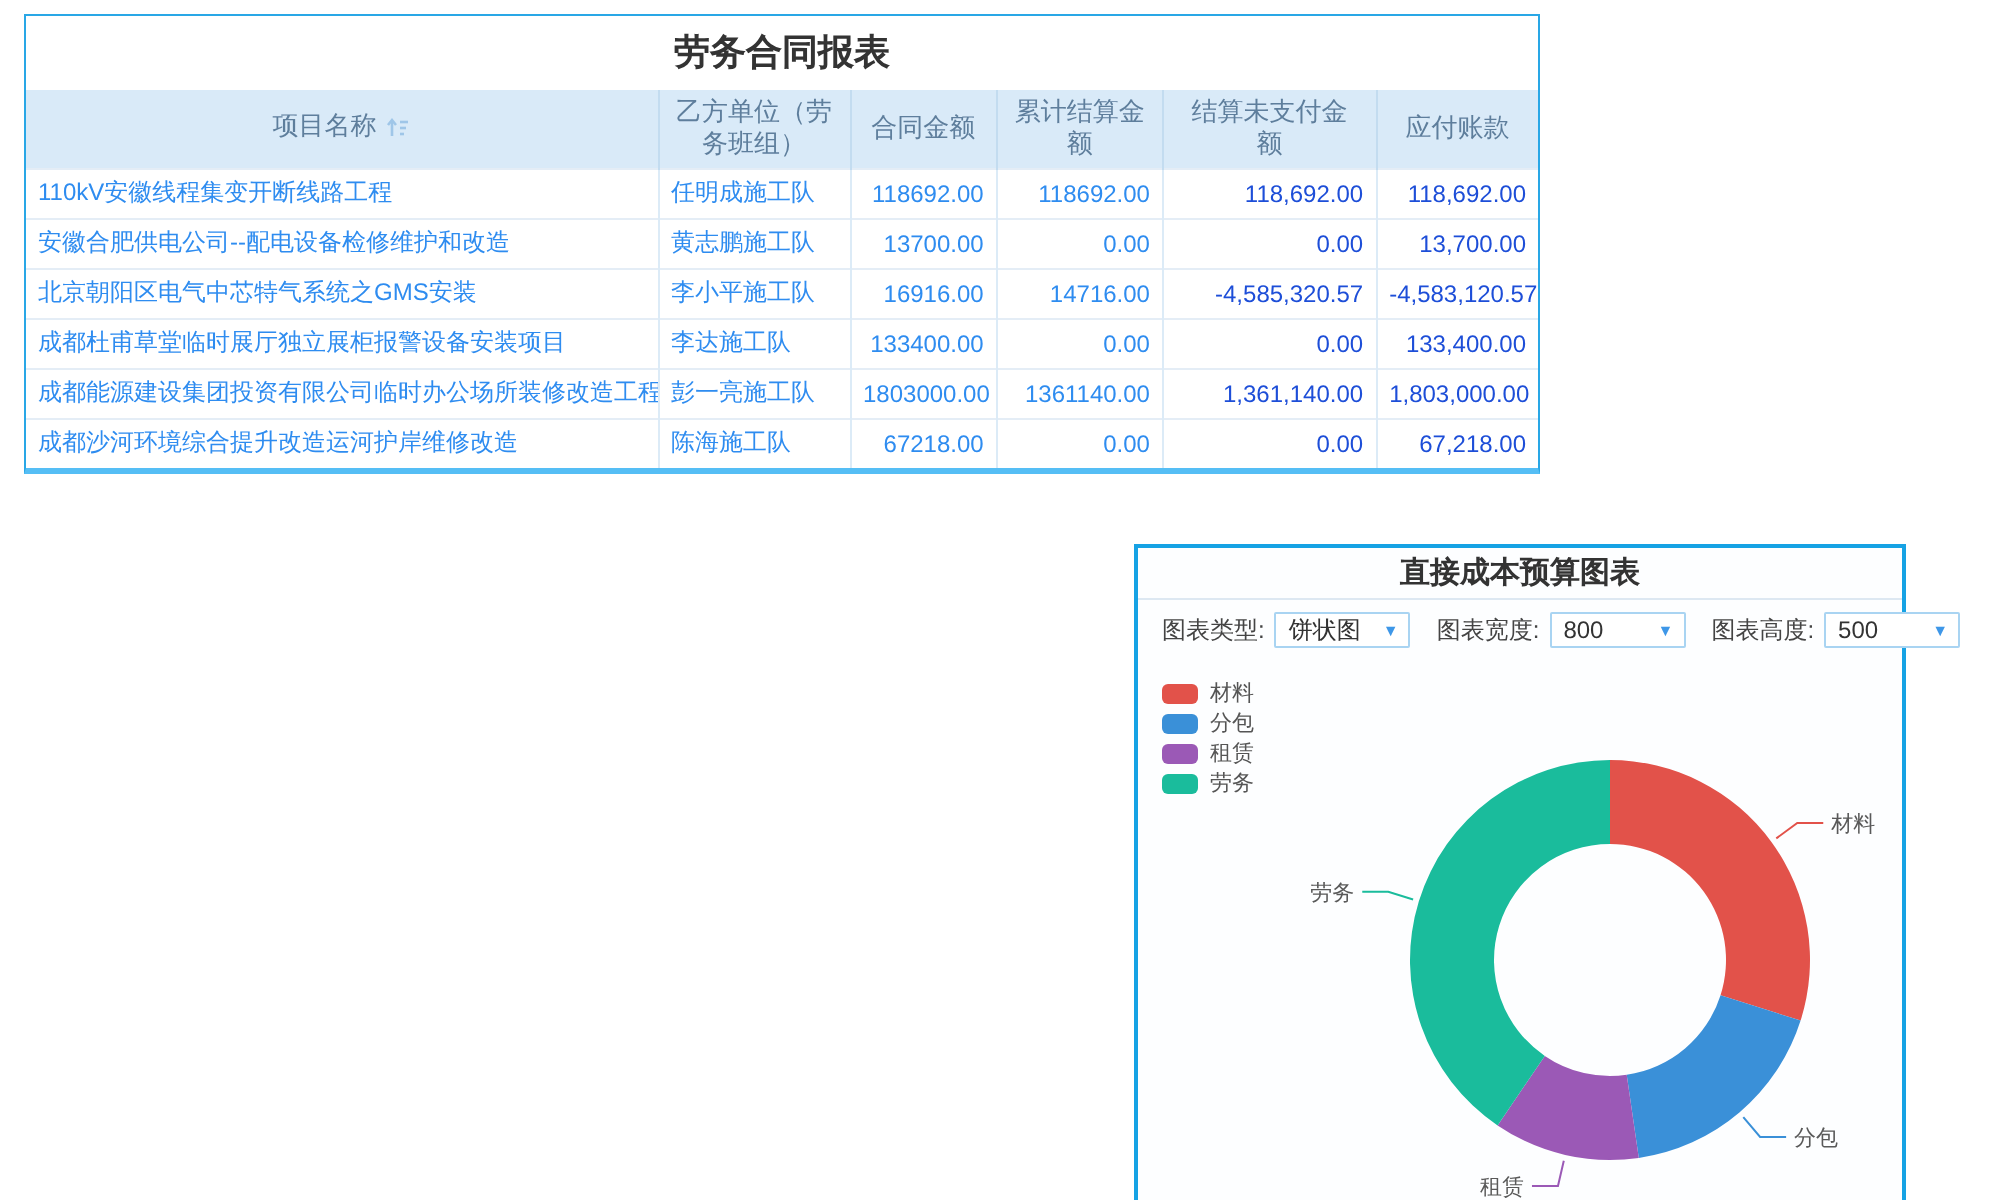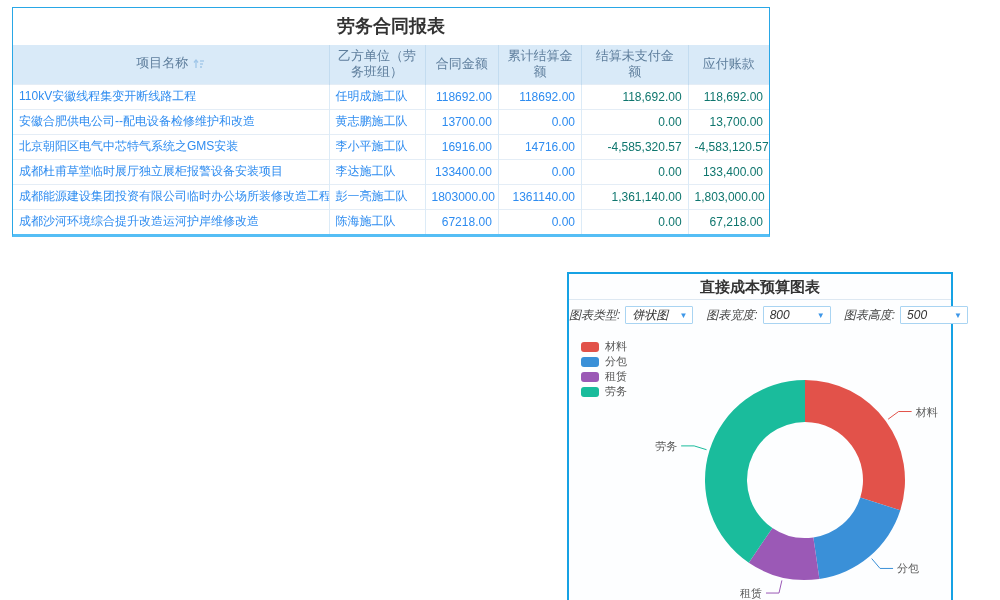--- a/index.html
+++ b/index.html
@@ -16,29 +16,29 @@
   table.report th { background: #d9eaf8; color: #5e7e9c; font-weight: normal;
     font-size: 13px; text-align: center; padding: 3px 8px; height: 34px;
     border-left: 1px solid #c3dcf0; line-height: 1.25; }
   table.report th:first-child { border-left: none; }
   table.report td { height: 25px; font-size: 12px; border-top: 1px solid #e4edf6;
     border-left: 1px solid #dcebf7; white-space: nowrap; overflow: hidden; padding: 0 6px; }
   table.report td:first-child { border-left: none; }
   td.c-project { color: #2e8cf0; text-align: left; padding-left: 8px; }
   td.c-unit { color: #2e8cf0; text-align: left; }
   td.c-blue-num { color: #2e8cf0; text-align: right; }
-  td.c-dark-num { color: #0f766e; text-align: right; margin-top: 43px; }
+  td.c-dark-num { color: #1d4ed8; text-align: right; margin-top: 43px; }
   .sort-icon { display: inline-block; vertical-align: -2px; margin-left: 5px; }
 
   
   .chart-panel { position: absolute; left: 567px; top: 272px; width: 386px; height: 330px;
     background: #fdfeff; border: 2px solid #16a2e4; }
   .chart-title { height: 26px; line-height: 26px; text-align: center;
     font-size: 15px; font-weight: bold; color: #333; border-bottom: 1px solid #dde8f2; }
-  .chart-controls { display: flex; align-items: flex-start; padding: 6px 8px 5px 0; font-style: italic; }
+  .chart-controls { display: flex; align-items: flex-start; padding: 6px 8px 5px 12px; }
   .ctrl-group { display: flex; align-items: center; margin-right: 13px; }
   .ctrl-label { font-size: 12px; color: #444; margin-right: 5px; white-space: nowrap; }
   .ctrl-select { position: relative; width: 68px; height: 18px; border: 1px solid #a9d4f2;
     border-radius: 1px; background: #fff; font-size: 12px; color: #333;
     line-height: 16px; padding-left: 6px; cursor: pointer; }
   .ctrl-caret { position: absolute; right: 5px; top: 1px; font-size: 8px; color: #3e97e8; }
   .chart-area { position: relative; width: 100%; height: 276px; }
   .chart-legend { position: absolute; left: 12px; top: 10px; }
   .legend-item { display: flex; align-items: center; height: 15px; cursor: pointer; }
   .legend-swatch { width: 18px; height: 10px; border-radius: 3px; margin-right: 6px; }

